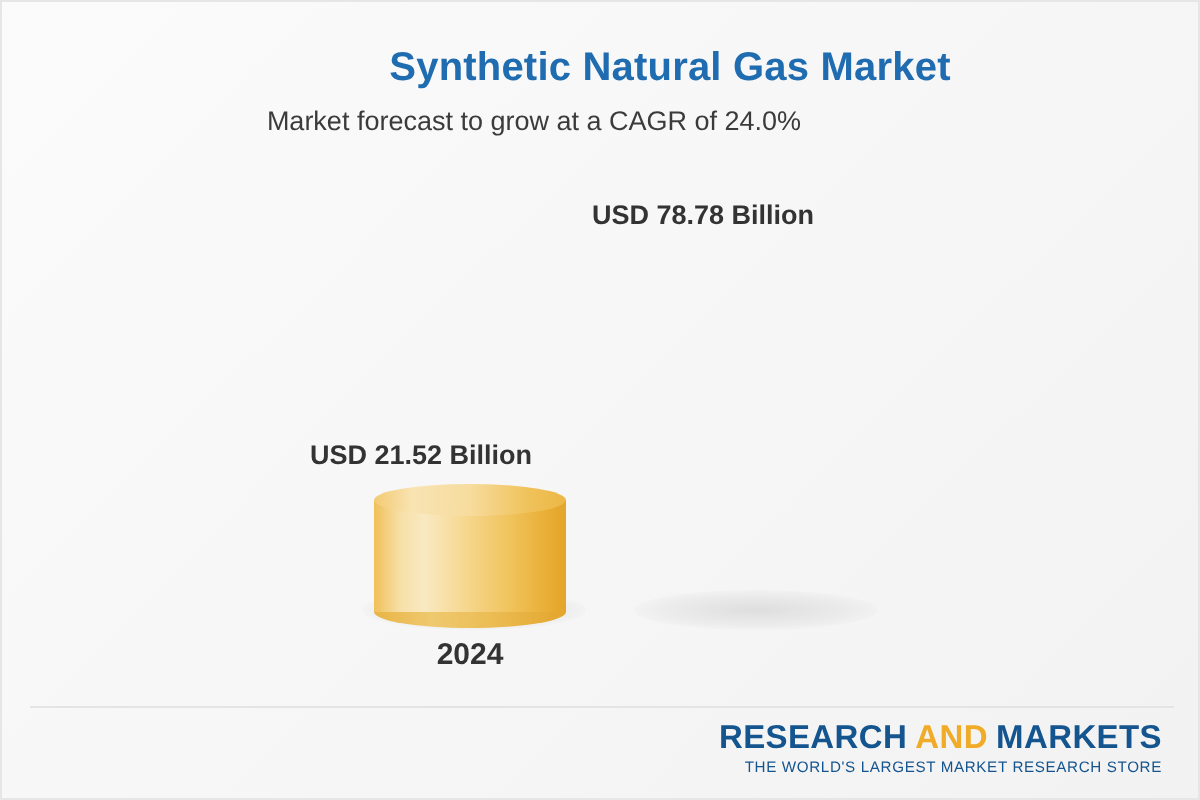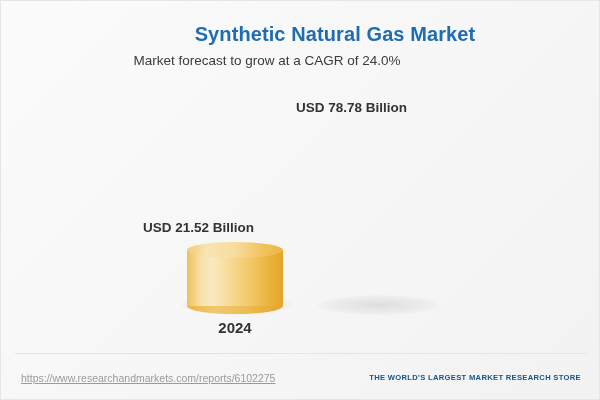--- a/index.html
+++ b/index.html
@@ -164,25 +164,25 @@
     font-size: 16.5px;
     font-weight: bold;
     letter-spacing: 0.2px;
     line-height: 1.05;
     white-space: nowrap;
   }
   .logo-word-blue { color: #14548f; }
   .logo-word-gold { color: #f0ab28; }
   .logo-tag {
     font-size: 7.6px;
-    font-weight: bold;
+    font-weight: normal;
     color: #14548f;
     letter-spacing: 0.32px;
     line-height: 1.2;
-    margin-top: 12px;
+    margin-top: 1px;
     white-space: nowrap;
   }
 </style>
 </head>
 <body>
 
 <div id="infographic">
 
   <div class="chart-title">Synthetic Natural Gas Market</div>
 
@@ -194,21 +194,21 @@
 
     <div class="bar-group" style="left:186px; bottom:47px; width:96px; height:56px;">
 
       <div class="cyl gold" style="top:0; width:96px; height:56px;">
         <div class="cyl-bottom" style="bottom:-8px; height:16px;"></div>
         <div class="cyl-body"></div>
         <div class="cyl-top" style="top:-8px; height:16px;"></div>
       </div>
     </div>
 
-    <div class="value-label" style="left:142px; top:219px; width:160px;">USD 21.52 Billion</div>
+    <div class="value-label" style="left:154px; top:219px; width:160px;">USD 21.52 Billion</div>
 
     <div class="cat-label" style="left:154px; top:318px; width:160px;">2024</div>
 
     <div class="bar-shadow" style="left:316px; top:294px; width:122px; height:20px;"></div>
 
     <div class="bar-group" style="left:322px; bottom:47px; width:106px; height:183px;">
 
       <div class="cyl gold" style="bottom:0; height:47px;">
         <div class="cyl-bottom" style="bottom:-9px; height:18px;"></div>
         <div class="cyl-body"></div>
@@ -220,19 +220,19 @@
       </div>
     </div>
 
     <div class="value-label" style="left:295px; top:99px; width:160px;">USD 78.78 Billion</div>
 
 
   </div>
 
   <div class="footer-divider"></div>
 
-  <a class="footer-url" href="#">https://www.researchandmarkets.com/reports/6102275</a>
 
   <div class="logo">
+    <div class="logo-main"><span class="logo-word-blue">RESEARCH</span><span class="logo-word-gold" style="margin:0 4px;">AND</span><span class="logo-word-blue">MARKETS</span></div>
     <div class="logo-tag">THE WORLD'S LARGEST MARKET RESEARCH STORE</div>
   </div>
 
 </div>
 
 </body></html>

